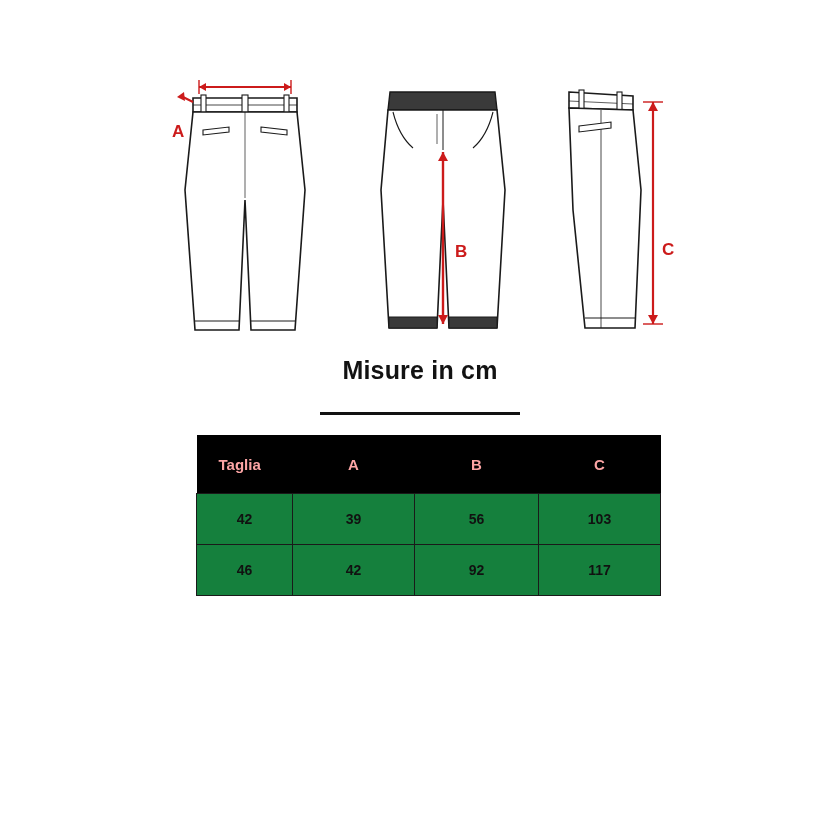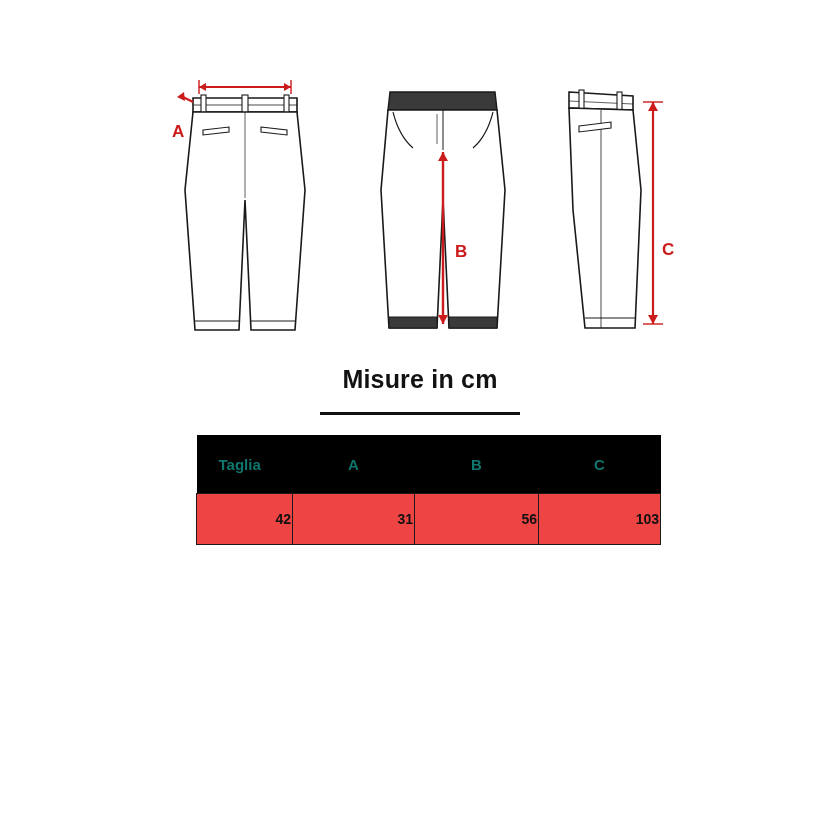--- a/index.html
+++ b/index.html
@@ -45,21 +45,21 @@
     font-size: 17px;
     font-family: "Liberation Sans", sans-serif;
   }
   .label-a { left: 172px; top: 82px; }
   .label-b { left: 455px; top: 202px; }
   .label-c { left: 662px; top: 200px; }
 
   
   .title {
     position: absolute;
-    top: 365px;
+    top: 356px;
     left: 0;
     width: 840px;
     text-align: center;
     font-size: 25px;
     font-weight: bold;
     letter-spacing: 0.2px;
     color: #121212;
   }
   .title-rule {
     position: absolute;
@@ -77,39 +77,39 @@
     top: 435px;
     width: 464px;
   }
   table.size-table {
     border-collapse: collapse;
     width: 464px;
     table-layout: fixed;
   }
   table.size-table thead th {
     background: #000000;
-    color: #0f766e;
+    color: #fca5a5;
     height: 56px;
     font-size: 15px;
     font-weight: bold;
     text-align: center;
     border: none;
   }
   table.size-table thead th.first-col {
     text-align: left;
     padding-left: 22px;
   }
   table.size-table tbody td {
     height: 48px;
     font-size: 14px;
     font-weight: bold;
-    text-align: right;
+    text-align: center;
     color: #111111;
     border: 1px solid #1a1a1a;
-    background: #ef4444;
+    background: #15803d;
   }
   table.size-table tbody td.first-col {
     border-left: 1px solid #1a1a1a;
   }
   table.size-table colgroup col.c0 { width: 96px; }
   table.size-table colgroup col.c1 { width: 122px; }
   table.size-table colgroup col.c2 { width: 124px; }
   table.size-table colgroup col.c3 { width: 122px; }
 </style>
 </head>
@@ -217,21 +217,27 @@
         <tr>
           <th class="first-col">Taglia</th>
           <th>A</th>
           <th>B</th>
           <th>C</th>
         </tr>
       </thead>
       <tbody>
         <tr>
           <td class="first-col">42</td>
-          <td>31</td>
+          <td>39</td>
           <td>56</td>
           <td>103</td>
+        </tr>
+        <tr>
+          <td class="first-col">46</td>
+          <td>42</td>
+          <td>92</td>
+          <td>117</td>
         </tr>
       </tbody>
     </table>
   </div>
 
 </div>
 
 </body></html>

